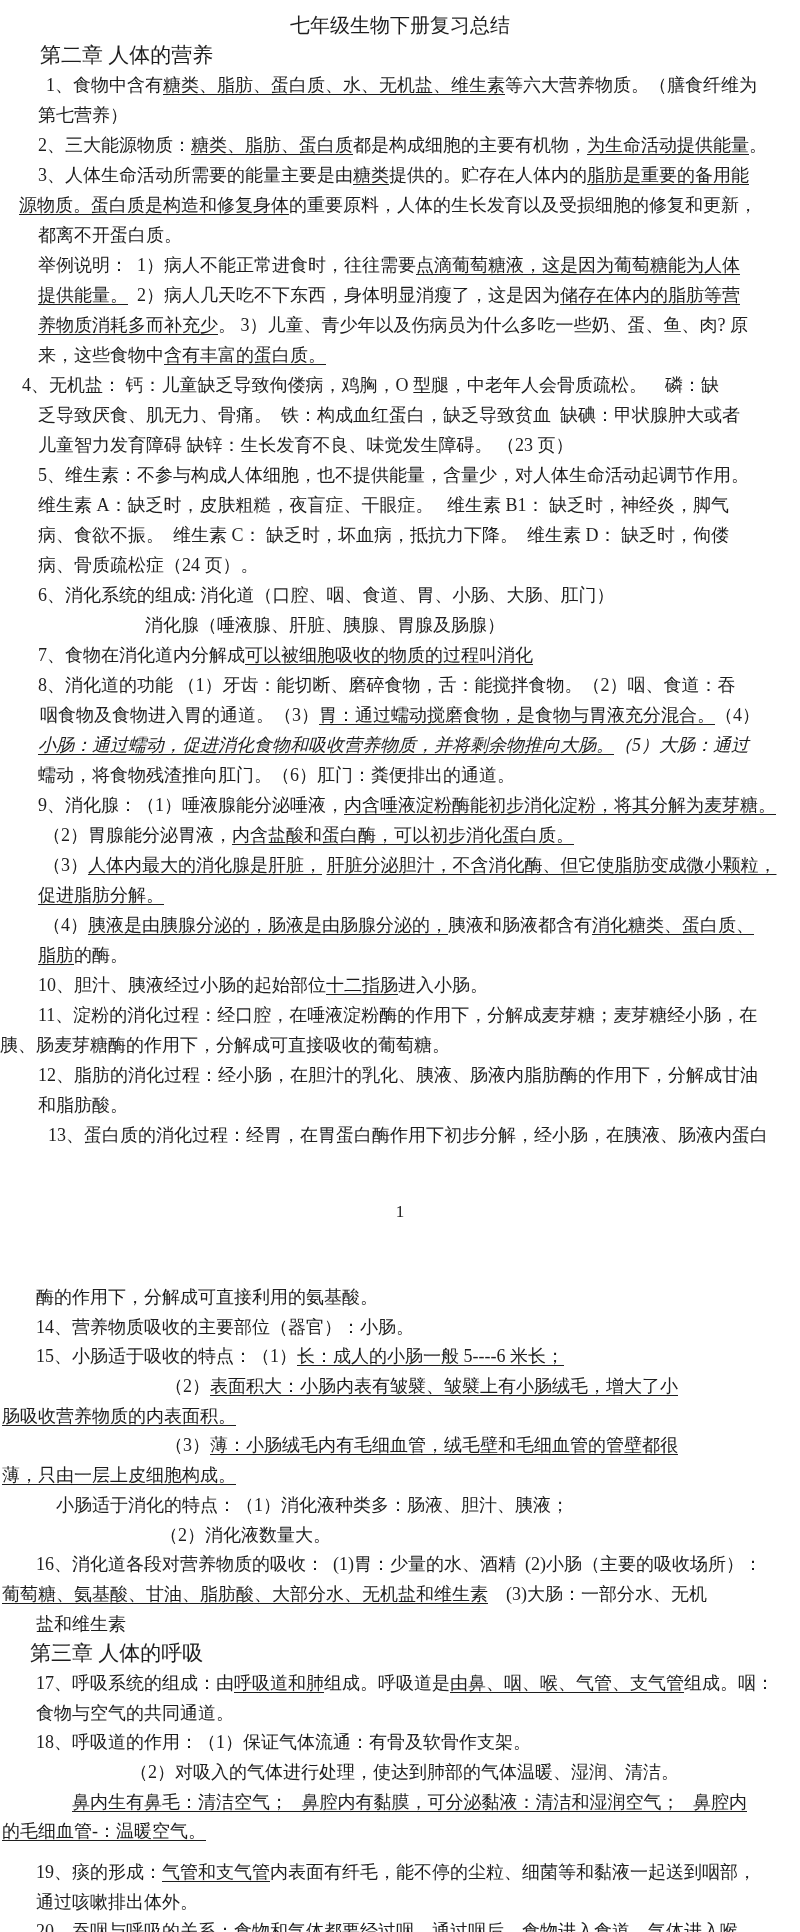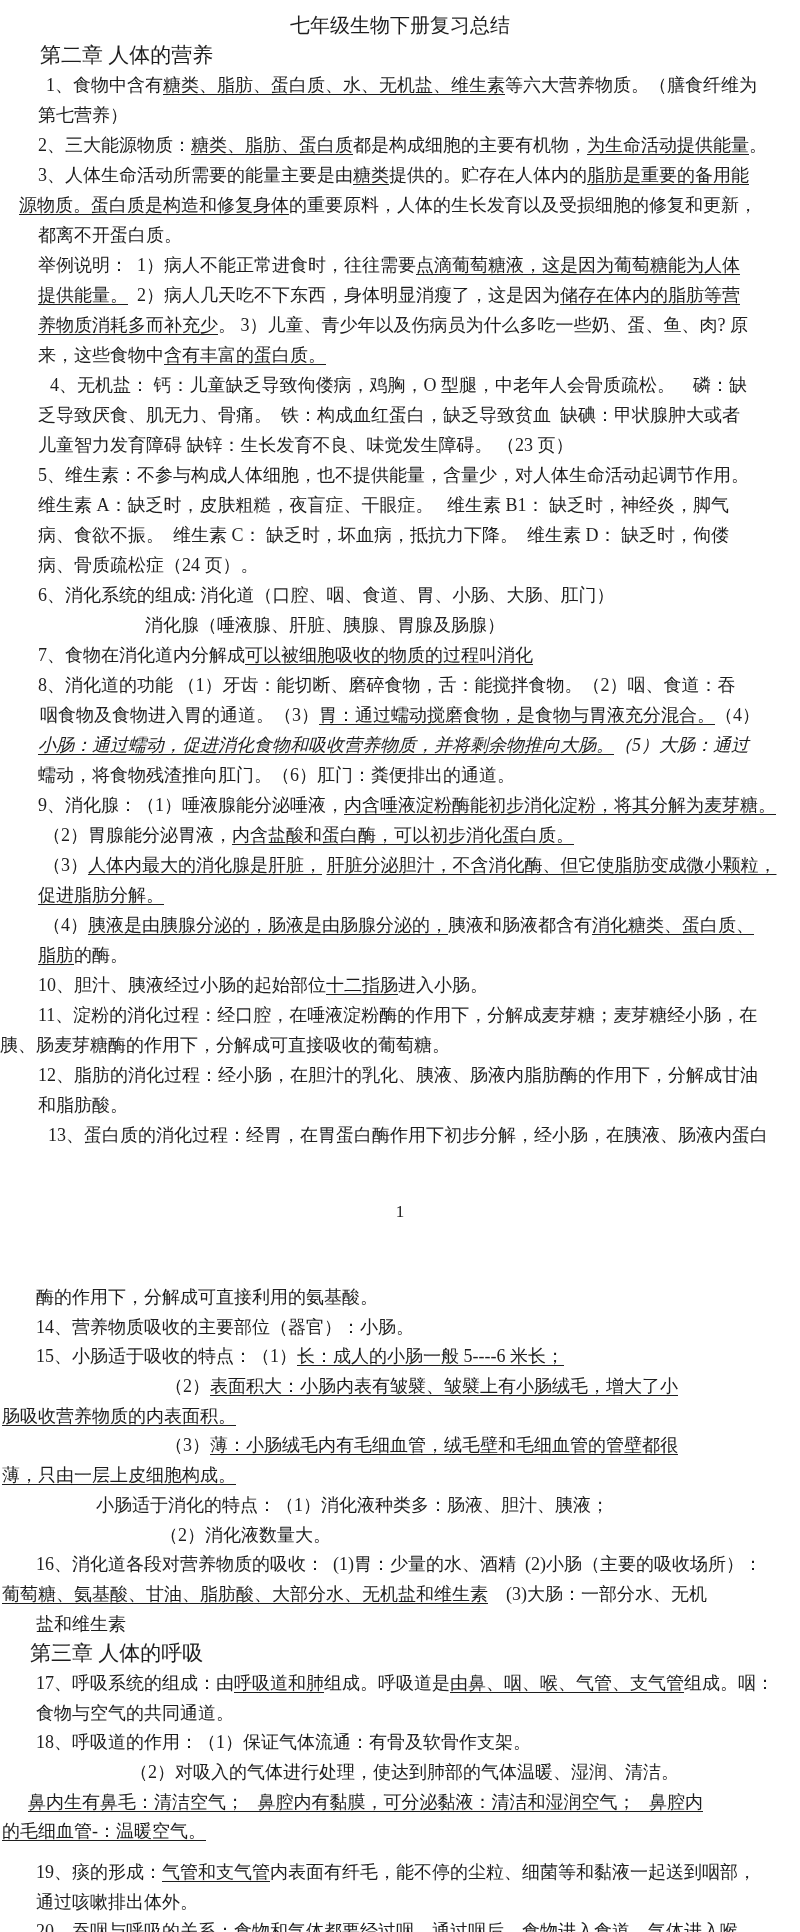--- a/index.html
+++ b/index.html
@@ -67,21 +67,21 @@
       <div class="line" style="padding-left: 46px;"><span>1、食物中含有</span><span class="u">糖类、脂肪、蛋白质、水、无机盐、维生素</span><span>等六大营养物质。（膳食纤维为</span></div>
       <div class="line" style="padding-left: 38px;"><span>第七营养）</span></div>
       <div class="line" style="padding-left: 38px;"><span>2、三大能源物质：</span><span class="u">糖类、脂肪、蛋白质</span><span>都是构成细胞的主要有机物，</span><span class="u">为生命活动提供能量</span><span>。</span></div>
       <div class="line" style="padding-left: 38px;"><span>3、人体生命活动所需要的能量主要是由</span><span class="u">糖类</span><span>提供的。贮存在人体内的</span><span class="u">脂肪是重要的备用能</span></div>
       <div class="line" style="padding-left: 19px;"><span class="u">源物质。</span><span class="u">蛋白质是构造和修复身体</span><span>的重要原料，人体的生长发育以及受损细胞的修复和更新，</span></div>
       <div class="line" style="padding-left: 38px;"><span>都离不开蛋白质。</span></div>
       <div class="line" style="padding-left: 38px;"><span>举例说明：  1）病人不能正常进食时，往往需要</span><span class="u">点滴葡萄糖液，这是因为葡萄糖能为人体</span></div>
       <div class="line" style="padding-left: 38px;"><span class="u">提供能量。</span><span>  2）病人几天吃不下东西，身体明显消瘦了，这是因为</span><span class="u">储存在体内的脂肪等营</span></div>
       <div class="line" style="padding-left: 38px;"><span class="u">养物质消耗多而补充少</span><span>。 3）儿童、青少年以及伤病员为什么多吃一些奶、蛋、鱼、肉? 原</span></div>
       <div class="line" style="padding-left: 38px;"><span>来，这些食物中</span><span class="u">含有丰富的蛋白质。</span></div>
-      <div class="line" style="padding-left: 50px;"><span>4、无机盐： 钙：儿童缺乏导致佝偻病，鸡胸，O 型腿，中老年人会骨质疏松。    磷：缺</span></div>
+      <div class="line" style="padding-left: 22px;"><span>4、无机盐： 钙：儿童缺乏导致佝偻病，鸡胸，O 型腿，中老年人会骨质疏松。    磷：缺</span></div>
       <div class="line" style="padding-left: 38px;"><span>乏导致厌食、肌无力、骨痛。  铁：构成血红蛋白，缺乏导致贫血  缺碘：甲状腺肿大或者</span></div>
       <div class="line" style="padding-left: 38px;"><span>儿童智力发育障碍 缺锌：生长发育不良、味觉发生障碍。 （23 页）</span></div>
       <div class="line" style="padding-left: 38px;"><span>5、维生素：不参与构成人体细胞，也不提供能量，含量少，对人体生命活动起调节作用。</span></div>
       <div class="line" style="padding-left: 38px; font-family: Liberation Serif, serif;"><span>维生素 A：缺乏时，皮肤粗糙，夜盲症、干眼症。   维生素 B1： 缺乏时，神经炎，脚气</span></div>
       <div class="line" style="padding-left: 38px;"><span>病、食欲不振。  维生素 C： 缺乏时，坏血病，抵抗力下降。  维生素 D： 缺乏时，佝偻</span></div>
       <div class="line" style="padding-left: 38px;"><span>病、骨质疏松症（24 页）。</span></div>
       <div class="line" style="padding-left: 38px;"><span>6、消化系统的组成: 消化道（口腔、咽、食道、胃、小肠、大肠、肛门）</span></div>
       <div class="line" style="padding-left: 145px;"><span>消化腺（唾液腺、肝脏、胰腺、胃腺及肠腺）</span></div>
       <div class="line" style="padding-left: 38px;"><span>7、食物在消化道内分解成</span><span class="u">可以被细胞吸收的物质的过程叫消化</span></div>
       <div class="line" style="padding-left: 38px;"><span>8、消化道的功能 （1）牙齿：能切断、磨碎食物，舌：能搅拌食物。（2）咽、食道：吞</span></div>
@@ -103,29 +103,29 @@
     </div>
   <div class="pagenum">1</div>
   <div class="page2">
       <div class="line" style="padding-left: 36px;"><span>酶的作用下，分解成可直接利用的氨基酸。</span></div>
       <div class="line" style="padding-left: 36px;"><span>14、营养物质吸收的主要部位（器官）：小肠。</span></div>
       <div class="line" style="padding-left: 36px;"><span>15、小肠适于吸收的特点：（1）</span><span class="u">长：成人的小肠一般 5----6 米长；</span></div>
       <div class="line" style="padding-left: 165px;"><span>（2）</span><span class="u">表面积大：小肠内表有皱襞、皱襞上有小肠绒毛，增大了小</span></div>
       <div class="line" style="padding-left: 2px;"><span class="u">肠吸收营养物质的内表面积。</span></div>
       <div class="line" style="padding-left: 165px;"><span>（3）</span><span class="u">薄：小肠绒毛内有毛细血管，绒毛壁和毛细血管的管壁都很</span></div>
       <div class="line" style="padding-left: 2px;"><span class="u">薄，只由一层上皮细胞构成。</span></div>
-      <div class="line" style="padding-left: 96px;"><span>小肠适于消化的特点：（1）消化液种类多：肠液、胆汁、胰液；</span></div>
+      <div class="line" style="padding-left: 56px;"><span>小肠适于消化的特点：（1）消化液种类多：肠液、胆汁、胰液；</span></div>
       <div class="line" style="padding-left: 160px;"><span>（2）消化液数量大。</span></div>
       <div class="line" style="padding-left: 36px;"><span>16、消化道各段对营养物质的吸收：  (1)胃：少量的水、酒精  (2)小肠（主要的吸收场所）：</span></div>
       <div class="line" style="padding-left: 2px;"><span class="u">葡萄糖、氨基酸、甘油、脂肪酸、大部分水、无机盐和维生素</span><span>    (3)大肠：一部分水、无机</span></div>
       <div class="line" style="padding-left: 36px;"><span>盐和维生素</span></div>
       <div class="line h2" style="padding-left: 30px;"><span>第三章 人体的呼吸</span></div>
       <div class="line" style="padding-left: 36px;"><span>17、呼吸系统的组成：由</span><span class="u">呼吸道和肺</span><span>组成。呼吸道是</span><span class="u">由鼻、咽、喉、气管、支气管</span><span>组成。咽：</span></div>
       <div class="line" style="padding-left: 36px;"><span>食物与空气的共同通道。</span></div>
       <div class="line" style="padding-left: 36px;"><span>18、呼吸道的作用：（1）保证气体流通：有骨及软骨作支架。</span></div>
       <div class="line" style="padding-left: 130px;"><span>（2）对吸入的气体进行处理，使达到肺部的气体温暖、湿润、清洁。</span></div>
-      <div class="line" style="padding-left: 28px;"><span class="u">鼻内生有鼻毛：清洁空气；   鼻腔内有黏膜，可分泌黏液：清洁和湿润空气；   鼻腔内</span></div>
+      <div class="line" style="padding-left: 28px; margin-left: 44px;"><span class="u">鼻内生有鼻毛：清洁空气；   鼻腔内有黏膜，可分泌黏液：清洁和湿润空气；   鼻腔内</span></div>
       <div class="line" style="padding-left: 2px;"><span class="u">的毛细血管-：温暖空气。</span></div>
       <div class="line gap" style="padding-left: 36px;"><span>19、痰的形成：</span><span class="u">气管和支气管</span><span>内表面有纤毛，能不停的尘粒、细菌等和黏液一起送到咽部，</span></div>
       <div class="line" style="padding-left: 36px;"><span>通过咳嗽排出体外。</span></div>
       <div class="line" style="padding-left: 36px;"><span>20、吞咽与呼吸的关系：食物和气体都要经过咽，通过咽后，食物进入食道，气体进入喉。</span></div>
     </div>
 </div>
 
 </body></html>

